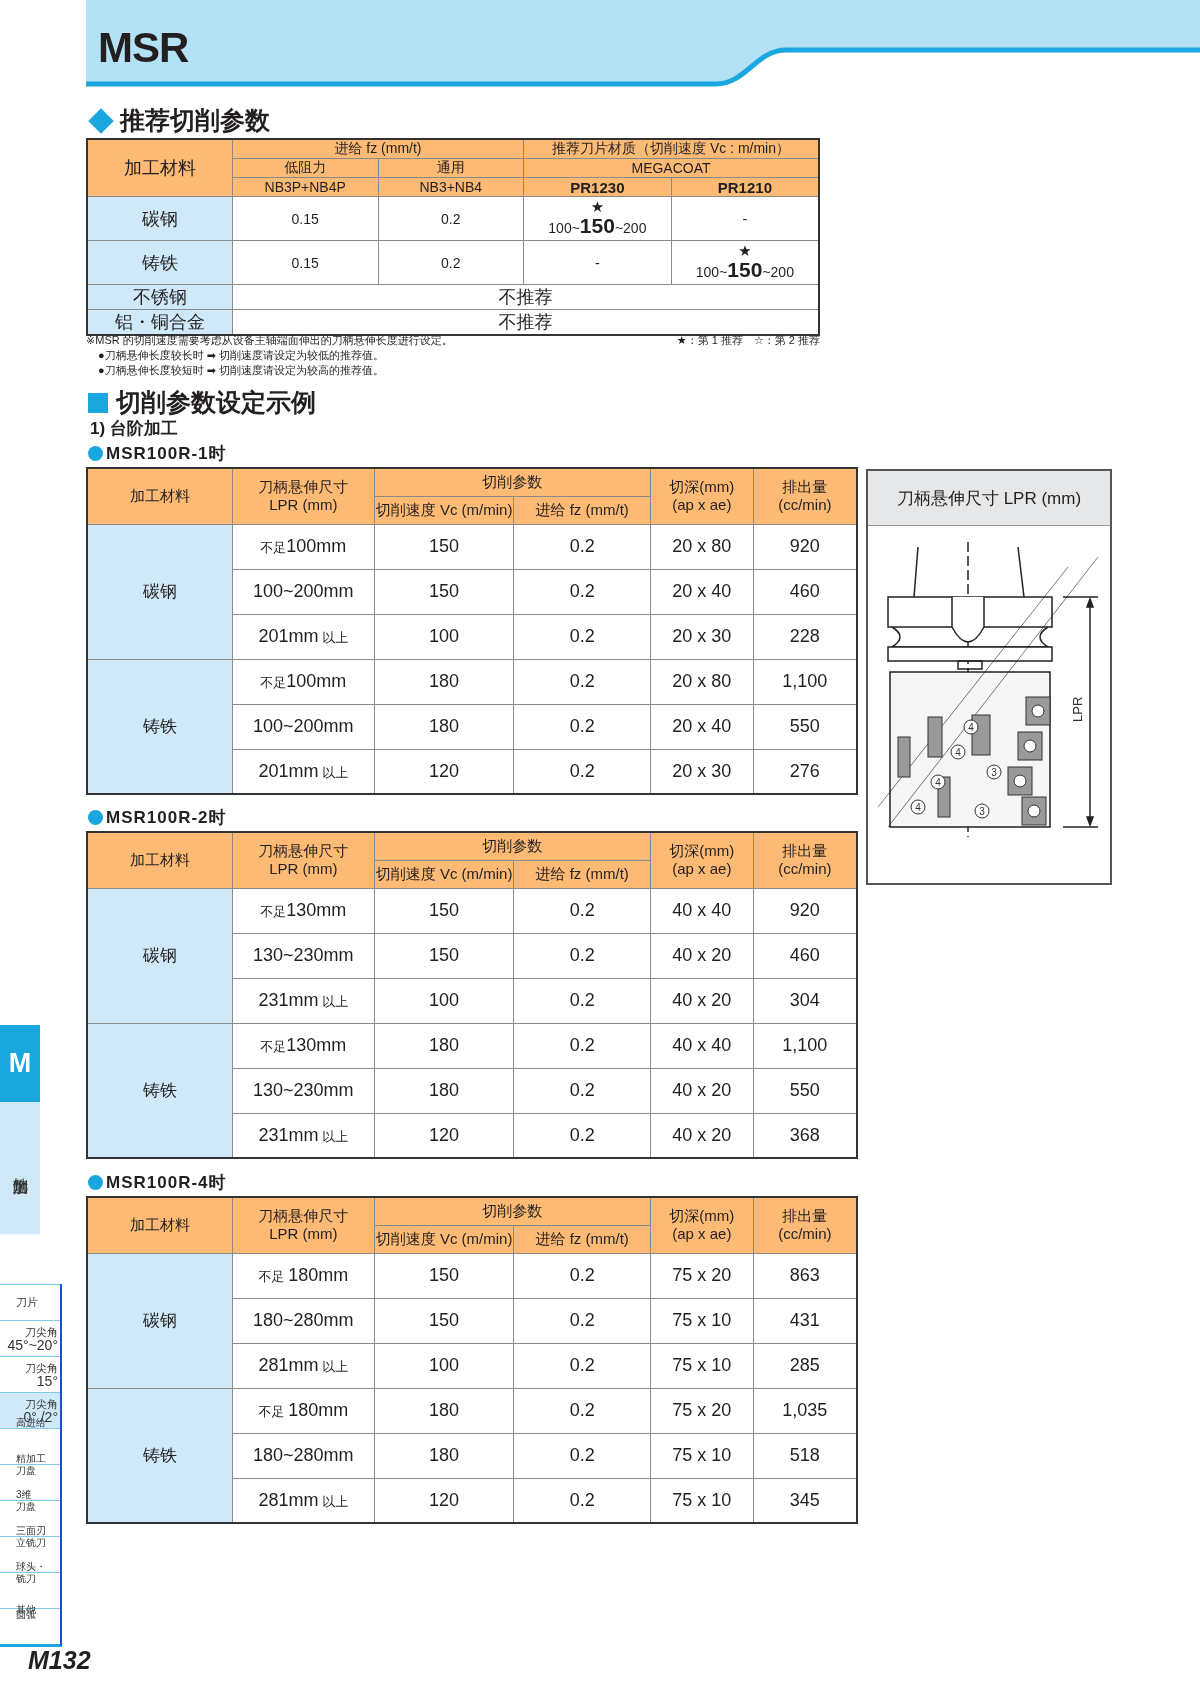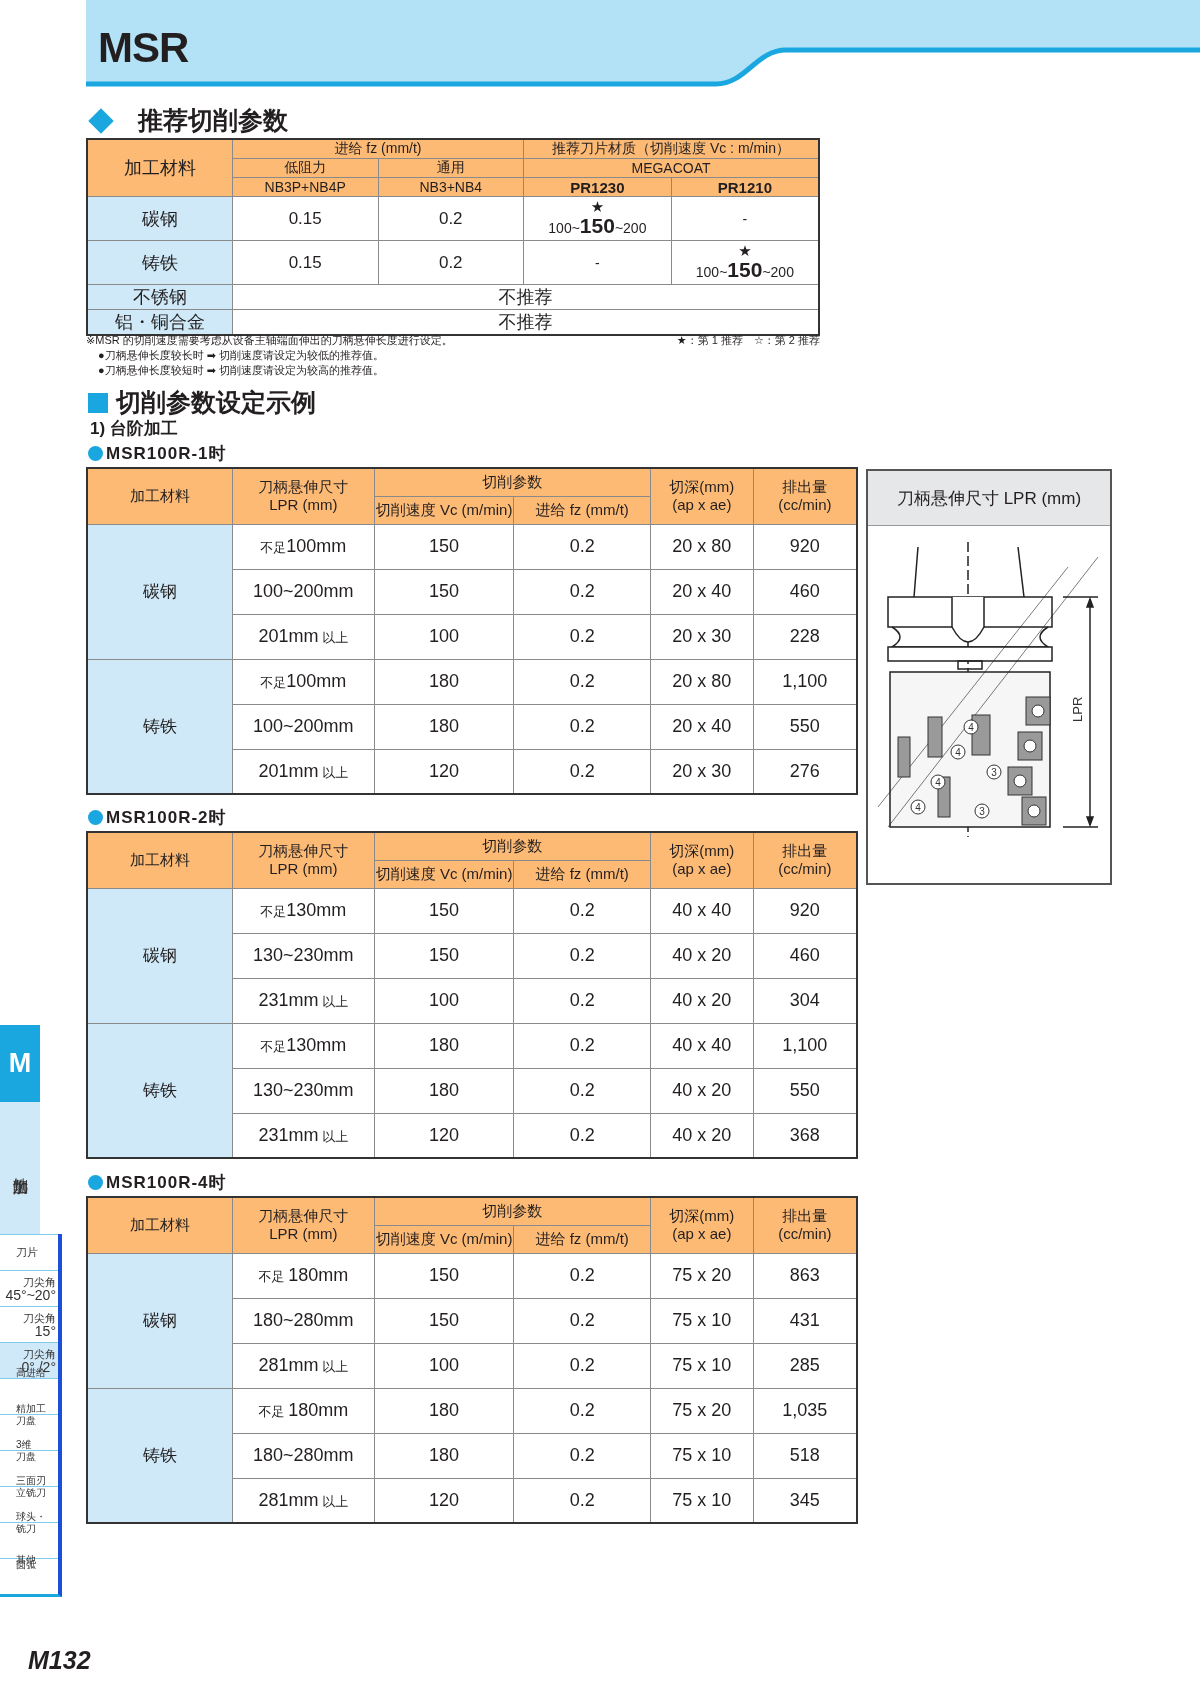--- a/index.html
+++ b/index.html
@@ -5,36 +5,36 @@
   * { box-sizing: border-box; margin: 0; padding: 0; }
   html, body { width: 1200px; height: 1697px; background: #ffffff; }
   body { position: relative; font-family: "Liberation Sans", "DejaVu Sans", sans-serif; color: #231f20; overflow: hidden; }
 
   
   .header { position: absolute; left: 86px; top: 0; width: 1114px; height: 92px; }
   .header svg { position: absolute; left: 0; top: 0; }
   .header-title { position: absolute; left: 12px; top: 24px; font-size: 42px; font-weight: bold; color: #231f20; letter-spacing: -1px; }
 
   
-  .sec1 { position: absolute; left: 88px; top: 104px; font-size: 25px; font-weight: bold; display: flex; align-items: center; gap: 22px; }
+  .sec1 { position: absolute; left: 88px; top: 104px; font-size: 25px; font-weight: bold; display: flex; align-items: center; gap: 4px; }
   .diamond { width: 18px; height: 18px; background: #1aa7e0; transform: rotate(45deg); margin: 0 6px 0 4px; }
 
   table { border-collapse: collapse; }
   td, th { border: 1px solid #8a8a8a; text-align: center; vertical-align: middle; font-weight: normal; color: #231f20; }
   .hdr { background: #fdba74; }
   .mat { background: #cfe9f8; }
 
   
   .t1 { position: absolute; left: 86px; top: 138px; width: 734px; border: 2px solid #333; }
   .t1 td { font-size: 14px; height: 19px; }
   .t1 .big { font-size: 18px; }
   .t1 .mathead { font-size: 18px; }
   .t1 .bold { font-weight: bold; font-size: 15px; }
   .t1 .row-tall td { height: 44px; }
-  .t1 .val { font-size: 17px; text-align: center; }
+  .t1 .val { font-size: 14px; text-align: center; }
   .t1 .star { font-size: 15px; line-height: 14px; display:block; }
   .t1 .range { font-size: 14px; }
   .t1 .range b { font-size: 21px; font-weight: bold; }
 
   .notes { position: absolute; left: 86px; top: 333px; width: 734px; font-size: 11px; line-height: 15px; }
   .notes .legend { position: absolute; right: 0; top: 0; }
   .notes .b { padding-left: 12px; }
 
   .sec2 { position: absolute; left: 88px; top: 386px; font-size: 25px; font-weight: bold; display: flex; align-items: center; gap: 8px; }
   .square { width: 20px; height: 20px; background: #1aa7e0; }
@@ -55,21 +55,21 @@
 
   
   .fig { position: absolute; left: 866px; top: 469px; width: 246px; height: 416px; border: 2px solid #555; }
   .fig-head { height: 55px; background: #e6e7e8; border-bottom: 1px solid #999; display: flex; align-items: center; justify-content: center; font-size: 17px; }
   .fig svg { position: absolute; left: 0; top: 56px; }
 
   
   .side-m { position: absolute; left: 0; top: 1025px; width: 40px; height: 77px; background: #1aa7e0; color: #fff; font-size: 27px; font-weight: bold; display: flex; align-items: center; justify-content: center; }
   .side-cat { position: absolute; left: 0; top: 1102px; width: 40px; height: 132px; background: #cfe9f8; display: flex; align-items: center; justify-content: center; }
   .side-cat span { writing-mode: vertical-rl; font-size: 15px; letter-spacing: 1px; color: #333; }
-  .side-list { position: absolute; left: 0; top: 1234px; width: 62px; border-right: 4px solid #1d4ed8; border-bottom: 3px solid #1aa7e0; }
+  .side-list { position: absolute; left: 0; top: 1284px; width: 62px; border-right: 2px solid #1d4ed8; border-bottom: 3px solid #1aa7e0; }
   .side-item { height: 36px; border-top: 1px solid #7fcbea; font-size: 11px; color: #333; display: flex; flex-direction: column; justify-content: center; padding-left: 16px; line-height: 13px; }
   .side-item.active { background: #cfe9f8; }
   .side-item.right { align-items: flex-end; padding-right: 2px; padding-left: 13px; }
   .side-item .n { font-size: 14px; }
   .side-item.small { font-size: 10px; gap: 35px; }
 
   .pageno { position: absolute; left: 28px; top: 1646px; font-size: 25px; font-weight: bold; font-style: italic; }
 </style>
 </head>
 <body>

